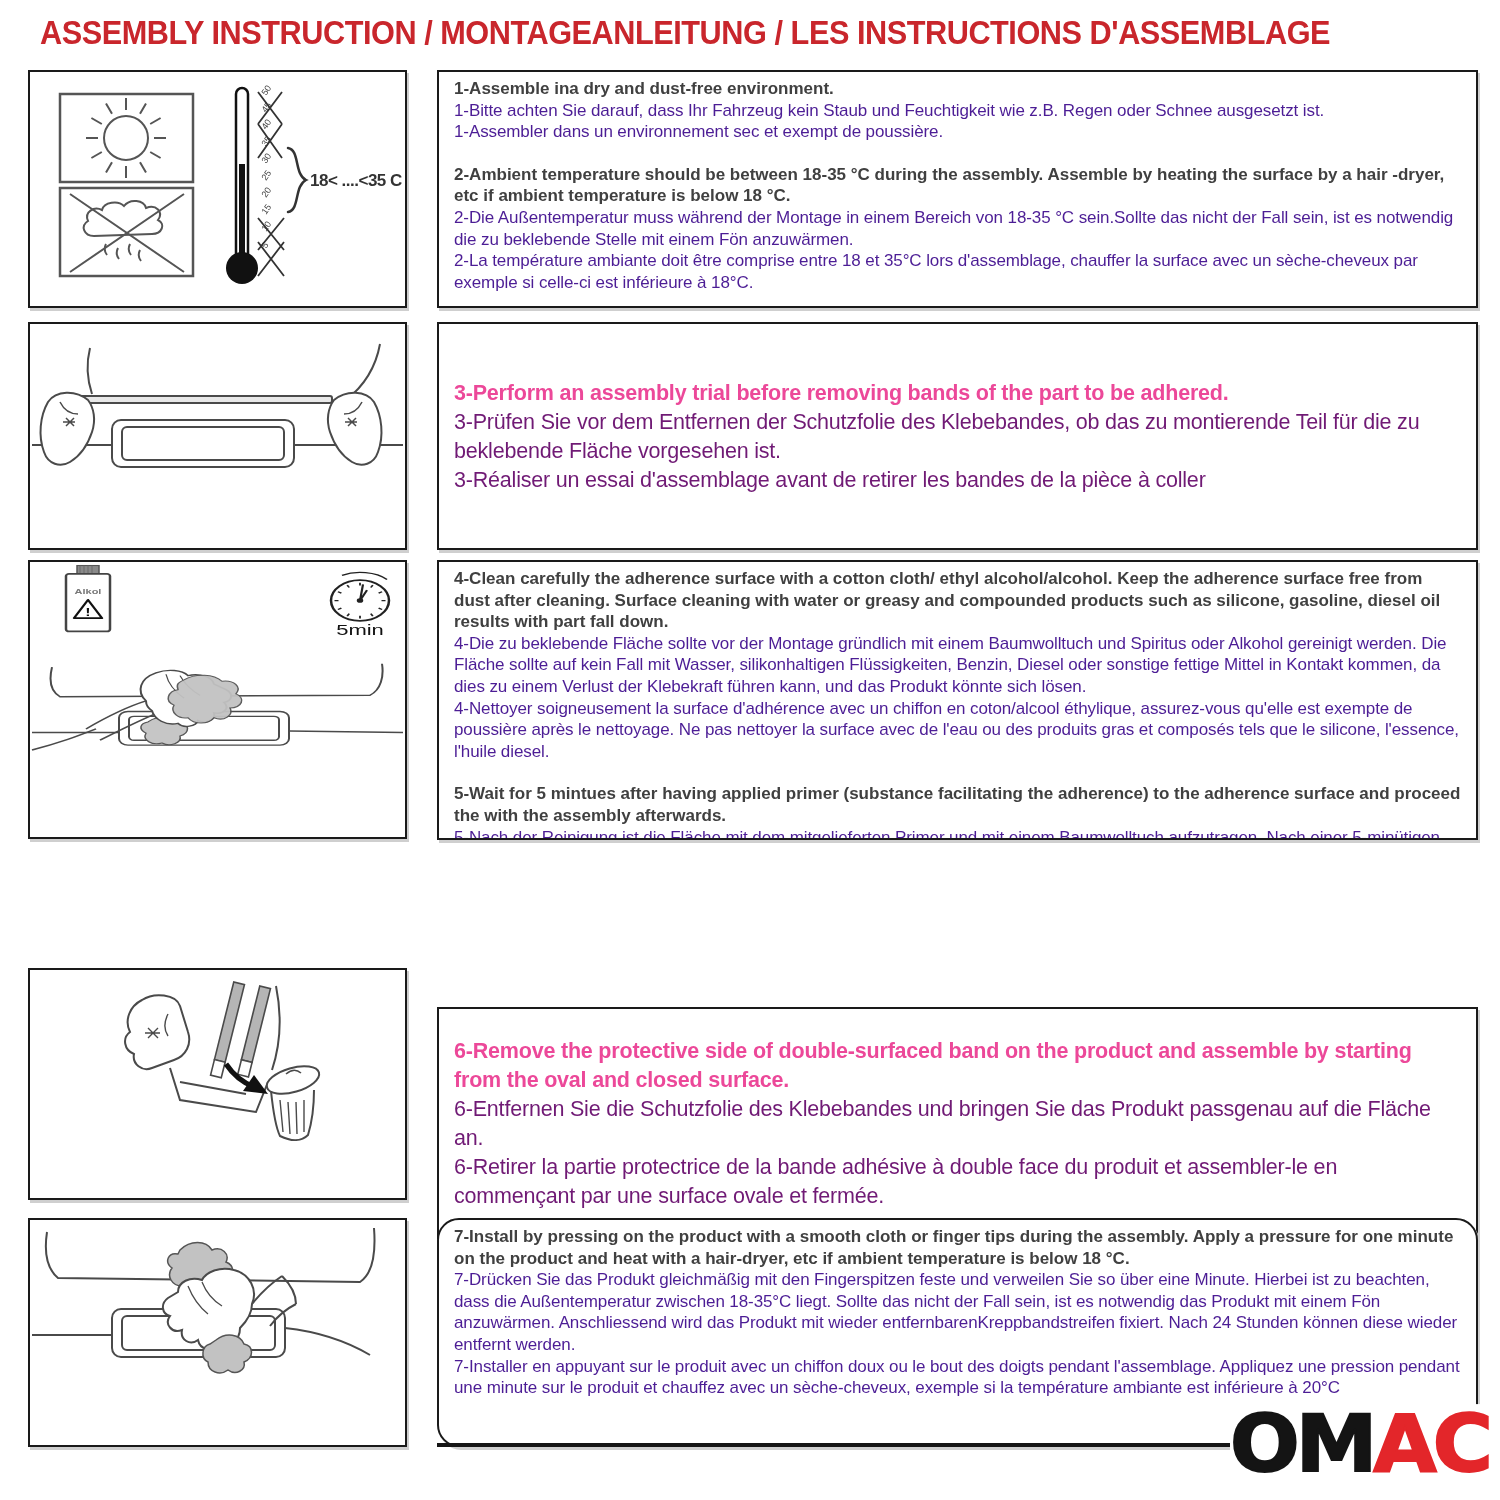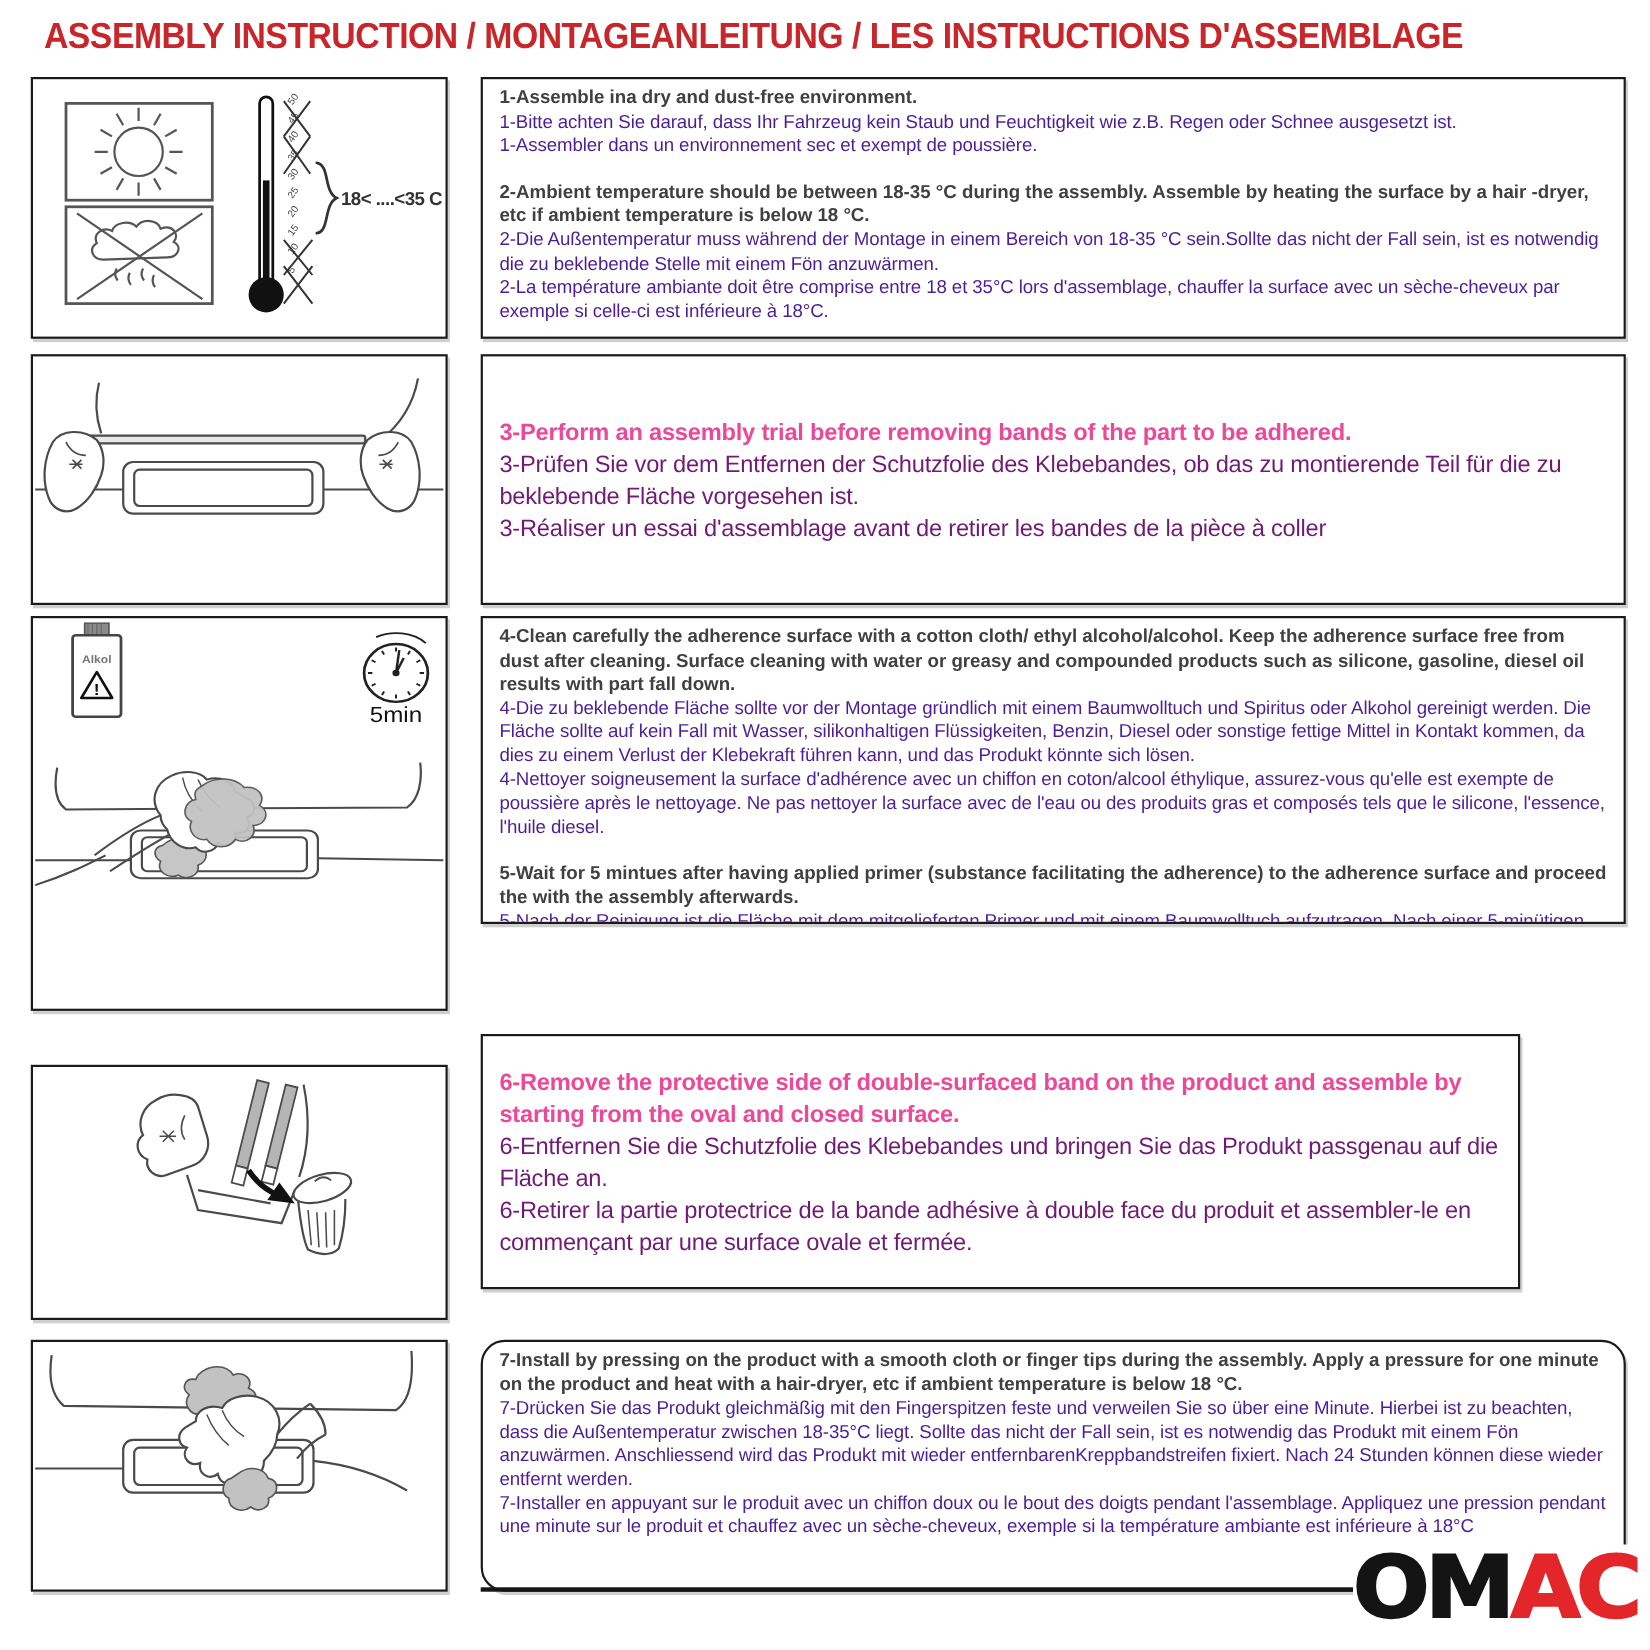--- a/index.html
+++ b/index.html
@@ -21,27 +21,27 @@
   .textbox{padding:6px 14px 4px 15px;overflow:hidden;}
   .para{margin:0;font-size:17px;line-height:21.6px;color:#4c1d95;letter-spacing:-0.1px;}
   .para.b{font-weight:bold;color:#404040;letter-spacing:0;}
   .para.gap{margin-top:21px;}
   .big .para{font-size:21.5px;line-height:29px;letter-spacing:-0.2px;color:#701a75;}
   .big .para.b{color:#ec4899;}
   .vcenter{display:flex;flex-direction:column;justify-content:center;}
   
   #illu1{left:28px;top:70px;width:379px;height:238px;}
   #illu2{left:28px;top:322px;width:379px;height:228px;}
-  #illu3{left:28px;top:560px;width:379px;height:359px;}
+  #illu3{left:28px;top:560px;width:379px;height:279px;}
   #illu4{left:28px;top:968px;width:379px;height:232px;}
   #illu5{left:28px;top:1218px;width:379px;height:229px;}
   #text1{left:437px;top:70px;width:1041px;height:238px;}
   #text2{left:437px;top:322px;width:1041px;height:228px;}
   #text3{left:437px;top:560px;width:1041px;height:280px;}
-  #text4{left:437px;top:940px;width:945px;height:232px;}
+  #text4{left:437px;top:1007px;width:1041px;height:232px;}
   #text5{left:437px;top:1218px;width:1041px;height:229px;border-radius:22px;}
   .bottom-rule{
     position:absolute;left:437px;top:1443px;width:800px;height:4px;
     background:#151515;z-index:4;
   }
   .logo{
     position:absolute;left:1230px;top:1402px;width:268px;height:84px;
     background:#fff;z-index:5;display:flex;align-items:center;
     font-family:"DejaVu Sans",sans-serif;font-weight:bold;
     font-size:82px;letter-spacing:-4px;line-height:1;transform:scaleY(0.95);
@@ -230,21 +230,21 @@
       <path d="M252 56 C240 64 230 74 222 84 M266 84 C254 90 246 98 240 106 M252 56 C262 66 266 74 266 84" fill="none" stroke="#4a4a4a" stroke-width="2"></path>
       <path d="M222 84 C228 70 220 54 204 50 C190 46 176 52 172 60 C160 56 148 62 148 72 L138 78 C130 84 132 94 140 96 C134 104 142 114 152 110 C150 120 160 126 168 120 C170 130 182 132 188 124 C200 128 210 120 210 108 C216 102 222 94 222 84 Z" fill="#fff" stroke="#4a4a4a" stroke-width="2"></path>
       <path d="M172 62 C176 72 182 80 192 86 M158 66 C162 76 168 86 178 94" fill="none" stroke="#4a4a4a" stroke-width="1.3"></path>
     </g>
     <path d="M186 120 C196 112 210 114 214 124 C224 126 224 138 214 142 C216 150 206 156 198 150 C190 156 178 152 178 142 C170 138 172 126 180 124 Z" fill="#c2c2c2" stroke="#555" stroke-width="1.5"></path>
   </svg>
 </div>
 <div class="row-box textbox" id="text5">
     <p class="para b">7-Install by pressing on the product with a smooth cloth or finger tips during the assembly. Apply a pressure for one minute on the product and heat with a hair-dryer, etc if ambient temperature is below 18 °C.</p>
     <p class="para">7-Drücken Sie das Produkt gleichmäßig mit den Fingerspitzen feste und verweilen Sie so über eine Minute. Hierbei ist zu beachten, dass die Außentemperatur zwischen 18-35°C liegt. Sollte das nicht der Fall sein, ist es notwendig das Produkt mit einem Fön anzuwärmen. Anschliessend wird das Produkt mit wieder entfernbarenKreppbandstreifen fixiert. Nach 24 Stunden können diese wieder entfernt werden.</p>
-    <p class="para">7-Installer en appuyant sur le produit avec un chiffon doux ou le bout des doigts pendant l'assemblage. Appliquez une pression pendant une minute sur le produit et chauffez avec un sèche-cheveux, exemple si la température ambiante est inférieure à 18°C</p>
+    <p class="para">7-Installer en appuyant sur le produit avec un chiffon doux ou le bout des doigts pendant l'assemblage. Appliquez une pression pendant une minute sur le produit et chauffez avec un sèche-cheveux, exemple si la température ambiante est inférieure à 20°C</p>
   </div>
 
 <div class="bottom-rule"></div>
 
 <div class="logo">
   <span class="lb">OM</span>
     <span class="lr">AC</span>
 </div>
 
 </body></html>

